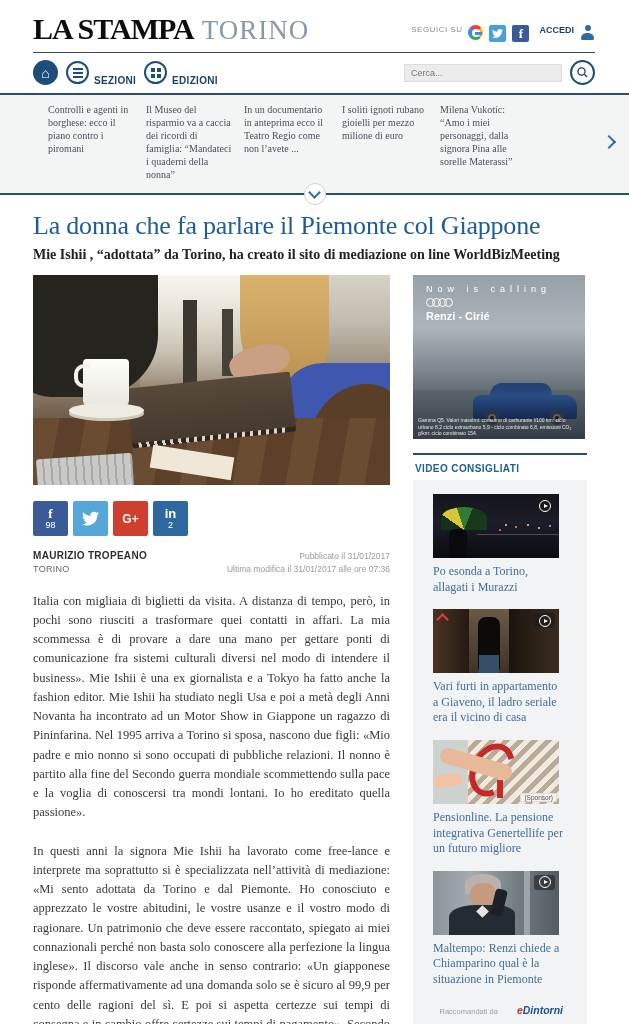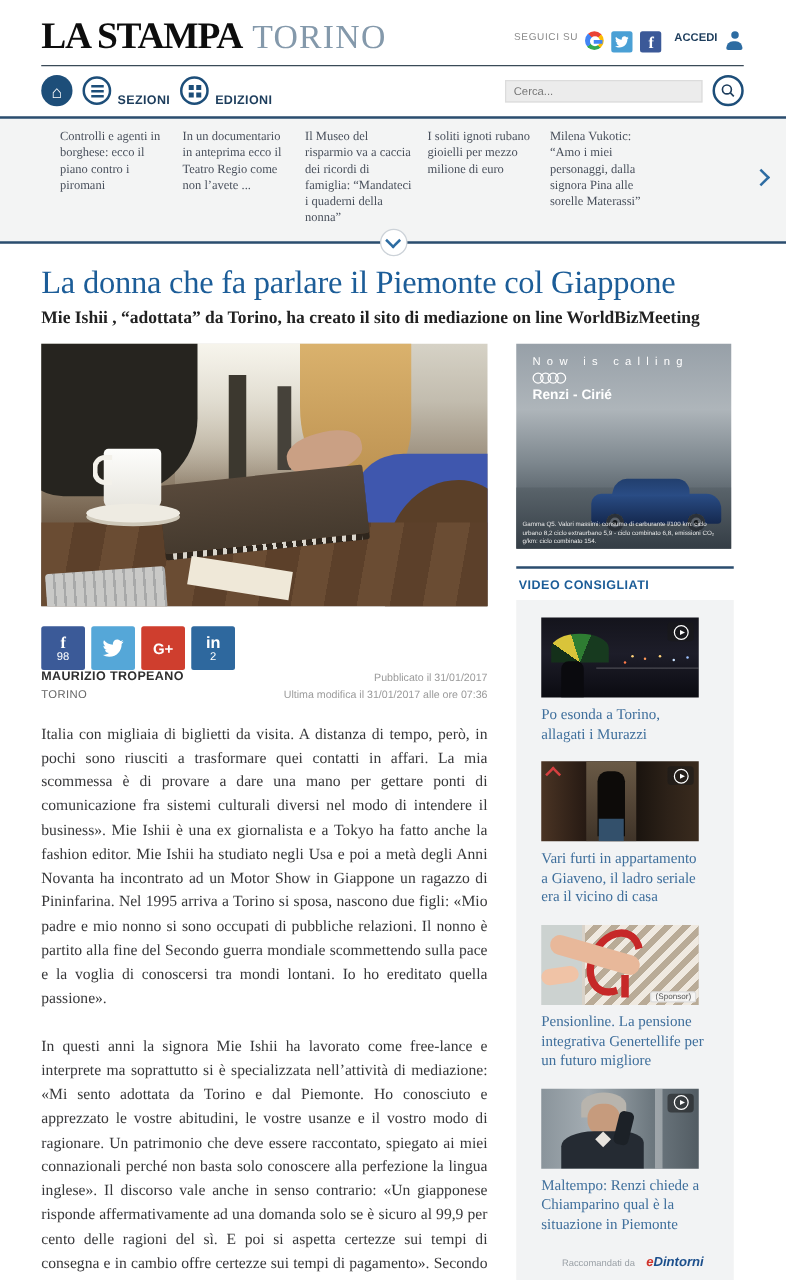--- a/index.html
+++ b/index.html
@@ -80,21 +80,21 @@
   .share-fb { background:#3b5a98; }
   .share-tw { background:#55a7d8; }
   .share-gp { background:#cf3e2e; }
   .share-in { background:#2e689e; }
   .share-main { font-size:13px; font-weight:bold; font-family:"Liberation Serif",serif; }
   .share-in .share-main { font-family:"Liberation Sans",sans-serif; }
   .share-count { font-size:9px; margin-top:1px; font-family:"Liberation Sans",sans-serif; }
   .share-gp .share-main { font-family:"Liberation Sans",sans-serif; font-size:12px; }
 
   
-  .byline-row { display:flex; justify-content:space-between; align-items:flex-start; }
+  .byline-row { display:flex; justify-content:space-between; align-items:flex-start; margin-top:14px; }
   .author-name { font-size:10px; font-weight:bold; color:#2e2e2e; letter-spacing:.3px; }
   .author-city { font-size:9px; color:#666; margin-top:3px; letter-spacing:.3px; }
   .dates { text-align:right; font-size:8.5px; color:#9a9a9a; line-height:1.5; }
 
   
   .body-text { margin-top:16px; }
   .body-text p { font-family:"Liberation Serif", serif; font-size:12.5px; line-height:1.54; color:#38383a; text-align:justify; margin-bottom:19px; }
 
   
   .ad { position:relative; width:172px; height:164px; overflow:hidden; color:#fff; cursor:pointer; background:linear-gradient(180deg,#97a0a8 0%,#aeb5ba 32%,#7d878e 58%,#4a545c 82%,#333c44 100%); }
@@ -142,21 +142,21 @@
   .badge-sponsor { position:absolute; right:2px; bottom:2px; font-size:6.5px; color:#555; background:rgba(246,246,246,.9); padding:0 3px; border-radius:2px; border:1px solid #ddd; }
 
   .thumb-4 { background:linear-gradient(90deg,#8a949b 0%,#a3acb2 30%,#6d787f 70%,#525c63 100%); }
   .t4-win { position:absolute; left:72%; top:0; bottom:0; width:6px; background:rgba(255,255,255,.35); }
   .t4-hair { position:absolute; left:32px; top:3px; width:36px; height:20px; background:#b8b4ad; border-radius:50% 50% 0 0; }
   .t4-face { position:absolute; left:37px; top:12px; width:26px; height:25px; background:#c69b7d; border-radius:45%; }
   .t4-suit { position:absolute; left:16px; top:34px; width:66px; height:30px; background:#252b33; border-radius:40% 30% 0 0; }
   .t4-collar { position:absolute; left:45px; top:36px; width:9px; height:9px; background:#e8e4de; transform:rotate(45deg); }
   .t4-arm { position:absolute; left:60px; top:18px; width:12px; height:27px; background:#1c2127; border-radius:4px; transform:rotate(14deg); }
 
-  .recommended { text-align:right; padding:2px 24px 10px 0; display:flex; justify-content:flex-end; align-items:baseline; gap:9px; }
+  .recommended { text-align:right; padding:2px 24px 10px 0; display:flex; justify-content:flex-end; align-items:baseline; gap:19px; }
   .rec-label { font-size:7.5px; color:#9aa0a6; }
   .rec-brand { font-size:10.5px; font-weight:bold; font-style:italic; color:#1c4f8c; cursor:pointer; }
   .rec-brand .e { color:#d0342c; }
 </style>
 </head>
 <body>
 
 <div class="page">
 
   <div class="header-inner">
@@ -198,22 +198,22 @@
         <svg width="13" height="13" viewBox="0 0 20 20">
             <circle cx="8.5" cy="8.5" r="5.5" fill="none" stroke="#1d3d5c" stroke-width="2"></circle>
             <line x1="12.8" y1="12.8" x2="17" y2="17" stroke="#1d3d5c" stroke-width="2"></line>
           </svg>
       </div>
     </div>
   </div>
 
   <div class="ticker">
     <div class="ticker-item">Controlli e agenti in borghese: ecco il piano contro i piromani</div>
+    <div class="ticker-item">Il Museo del risparmio va a caccia dei ricordi di famiglia: “Mandateci i quaderni della nonna”</div>
     <div class="ticker-item">In un documentario in anteprima ecco il Teatro Regio come non l’avete ...</div>
-    <div class="ticker-item">Il Museo del risparmio va a caccia dei ricordi di famiglia: “Mandateci i quaderni della nonna”</div>
     <div class="ticker-item">I soliti ignoti rubano gioielli per mezzo milione di euro</div>
     <div class="ticker-item">Milena Vukotic: “Amo i miei personaggi, dalla signora Pina alle sorelle Materassi”</div>
     <div class="ticker-next"></div>
     <div class="ticker-toggle"></div>
   </div>
 
   <div class="article-head">
     <h1 class="article-title">La donna che fa parlare il Piemonte col Giappone</h1>
     <h2 class="article-subtitle">Mie Ishii , “adottata” da Torino, ha creato il sito di mediazione on line WorldBizMeeting</h2>
   </div>

